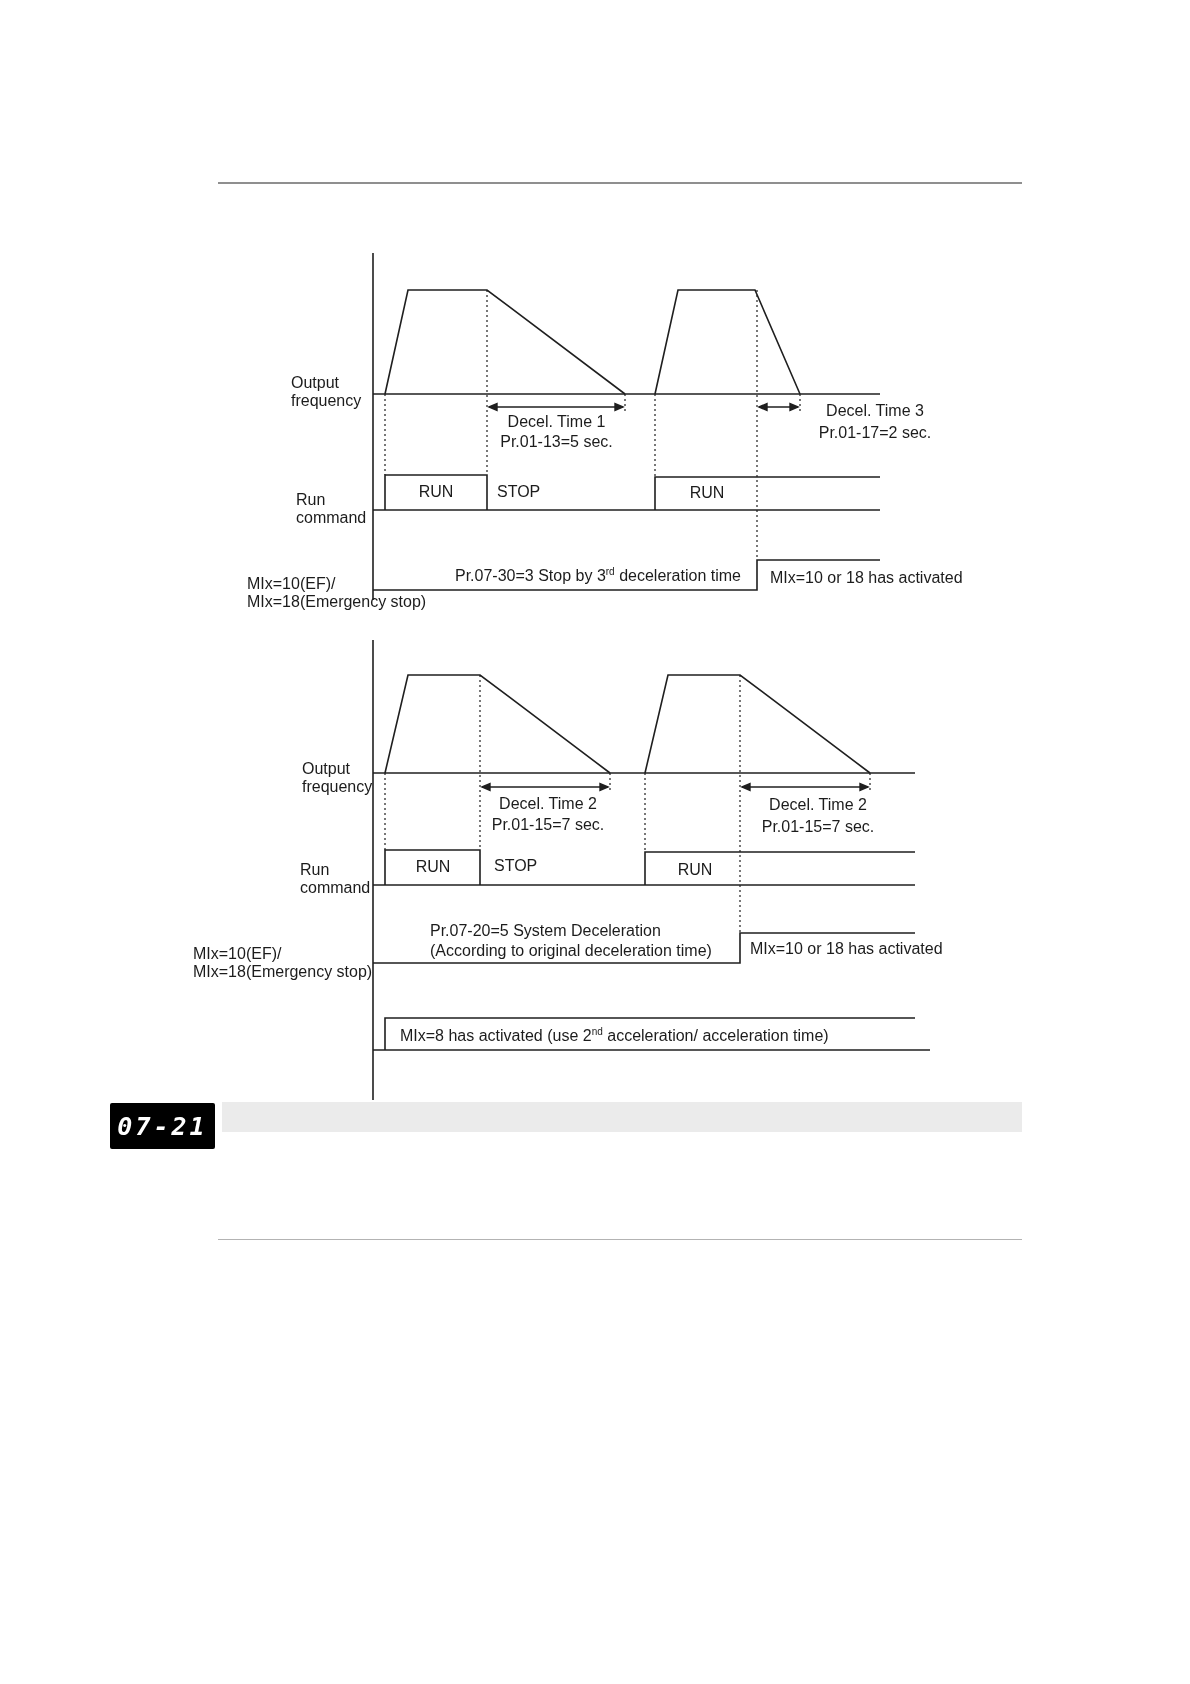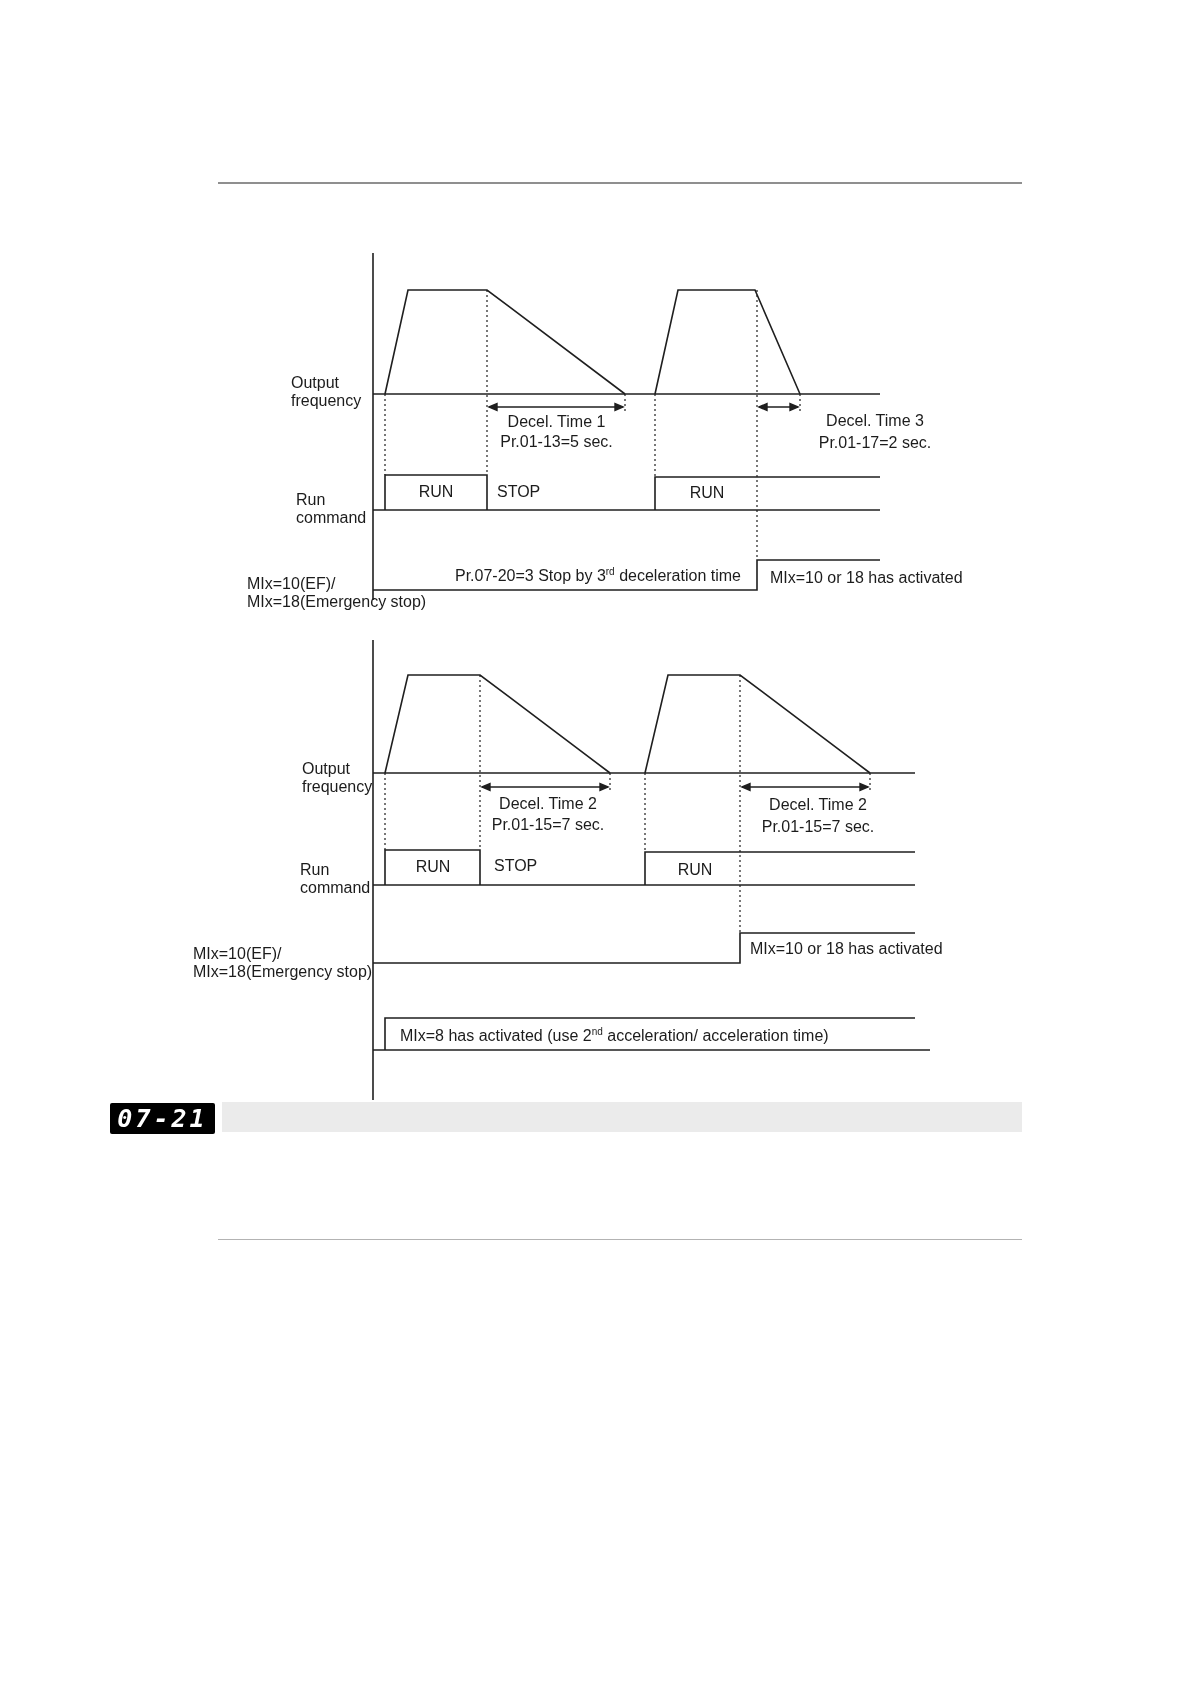--- a/index.html
+++ b/index.html
@@ -10,21 +10,21 @@
   }
   svg.lines { position:absolute; left:0; top:0; }
   .t { position:absolute; font-size:16px; line-height:18px; white-space:nowrap; }
   .center { text-align:center; }
   sup { font-size:10px; line-height:0; vertical-align:super;text-align:center; }
   .rule { position:absolute; }
   .rule-top { left:218px; top:182px; width:804px; height:2px; background:#8f8f8f; }
   .rule-bottom { left:218px; top:1239px; width:804px; height:1px; background:#b3b3b3; }
   .graybar { position:absolute; left:222px; top:1102px; width:800px; height:30px; background:#ebebeb; }
   .badge {
-    position:absolute; left:110px; top:1103px; width:105px; height:31px;
+    position:absolute; left:110px; top:1103px; width:105px; height:46px;
     background:#000; color:#fff; display:flex; align-items:center; justify-content:center;
     font-family:"DejaVu Sans Mono", monospace; font-style:italic; font-weight:bold;
     font-size:25px; letter-spacing:3px; border-radius:2px;
   }
 </style>
 </head>
 <body>
 
 <div class="page">
 
@@ -92,36 +92,36 @@
   <div class="t" style="left:291px; top:374px;">
     <div>Output</div>
     <div>frequency</div>
   </div>
 
   <div class="t center" style="left:488px; top:412px; width:137px; line-height:20px;">
     <div>Decel. Time 1</div>
     <div>Pr.01-13=5 sec.</div>
   </div>
 
-  <div class="t center" style="left:805px; top:410px; width:140px; line-height:22px;">
+  <div class="t center" style="left:805px; top:400px; width:140px; line-height:22px;">
     <div>Decel. Time 3</div>
     <div>Pr.01-17=2 sec.</div>
   </div>
 
   <div class="t" style="left:296px; top:491px;">
     <div>Run</div>
     <div>command</div>
   </div>
 
   <div class="t center" style="left:386px; top:483px; width:100px;">RUN</div>
   <div class="t" style="left:497px; top:483px;">STOP</div>
   <div class="t center" style="left:656px; top:484px; width:102px;">RUN</div>
 
   <div class="t" style="left:455px; top:567px;">
-    <span>Pr.07-20=3 Stop by 3</span><sup>rd</sup><span> deceleration time</span>
+    <span>Pr.07-30=3 Stop by 3</span><sup>rd</sup><span> deceleration time</span>
   </div>
 
   <div class="t" style="left:770px; top:569px;">MIx=10 or 18 has activated</div>
 
   <div class="t" style="left:247px; top:575px;">
     <div>MIx=10(EF)/</div>
     <div>MIx=18(Emergency stop)</div>
   </div>
 
   <div class="t" style="left:302px; top:760px;">
@@ -141,20 +141,24 @@
 
   <div class="t" style="left:300px; top:861px;">
     <div>Run</div>
     <div>command</div>
   </div>
 
   <div class="t center" style="left:386px; top:858px; width:94px;">RUN</div>
   <div class="t" style="left:494px; top:857px;">STOP</div>
   <div class="t center" style="left:645px; top:861px; width:100px;">RUN</div>
 
+  <div class="t" style="left:430px; top:921px; line-height:20px;">
+    <div>Pr.07-20=5 System Deceleration</div>
+    <div>(According to original deceleration time)</div>
+  </div>
 
   <div class="t" style="left:750px; top:940px;">MIx=10 or 18 has activated</div>
 
   <div class="t" style="left:193px; top:945px;">
     <div>MIx=10(EF)/</div>
     <div>MIx=18(Emergency stop)</div>
   </div>
 
   <div class="t" style="left:400px; top:1027px;">
     <span>MIx=8 has activated (use 2</span><sup>nd</sup><span> acceleration/ acceleration time)</span>

